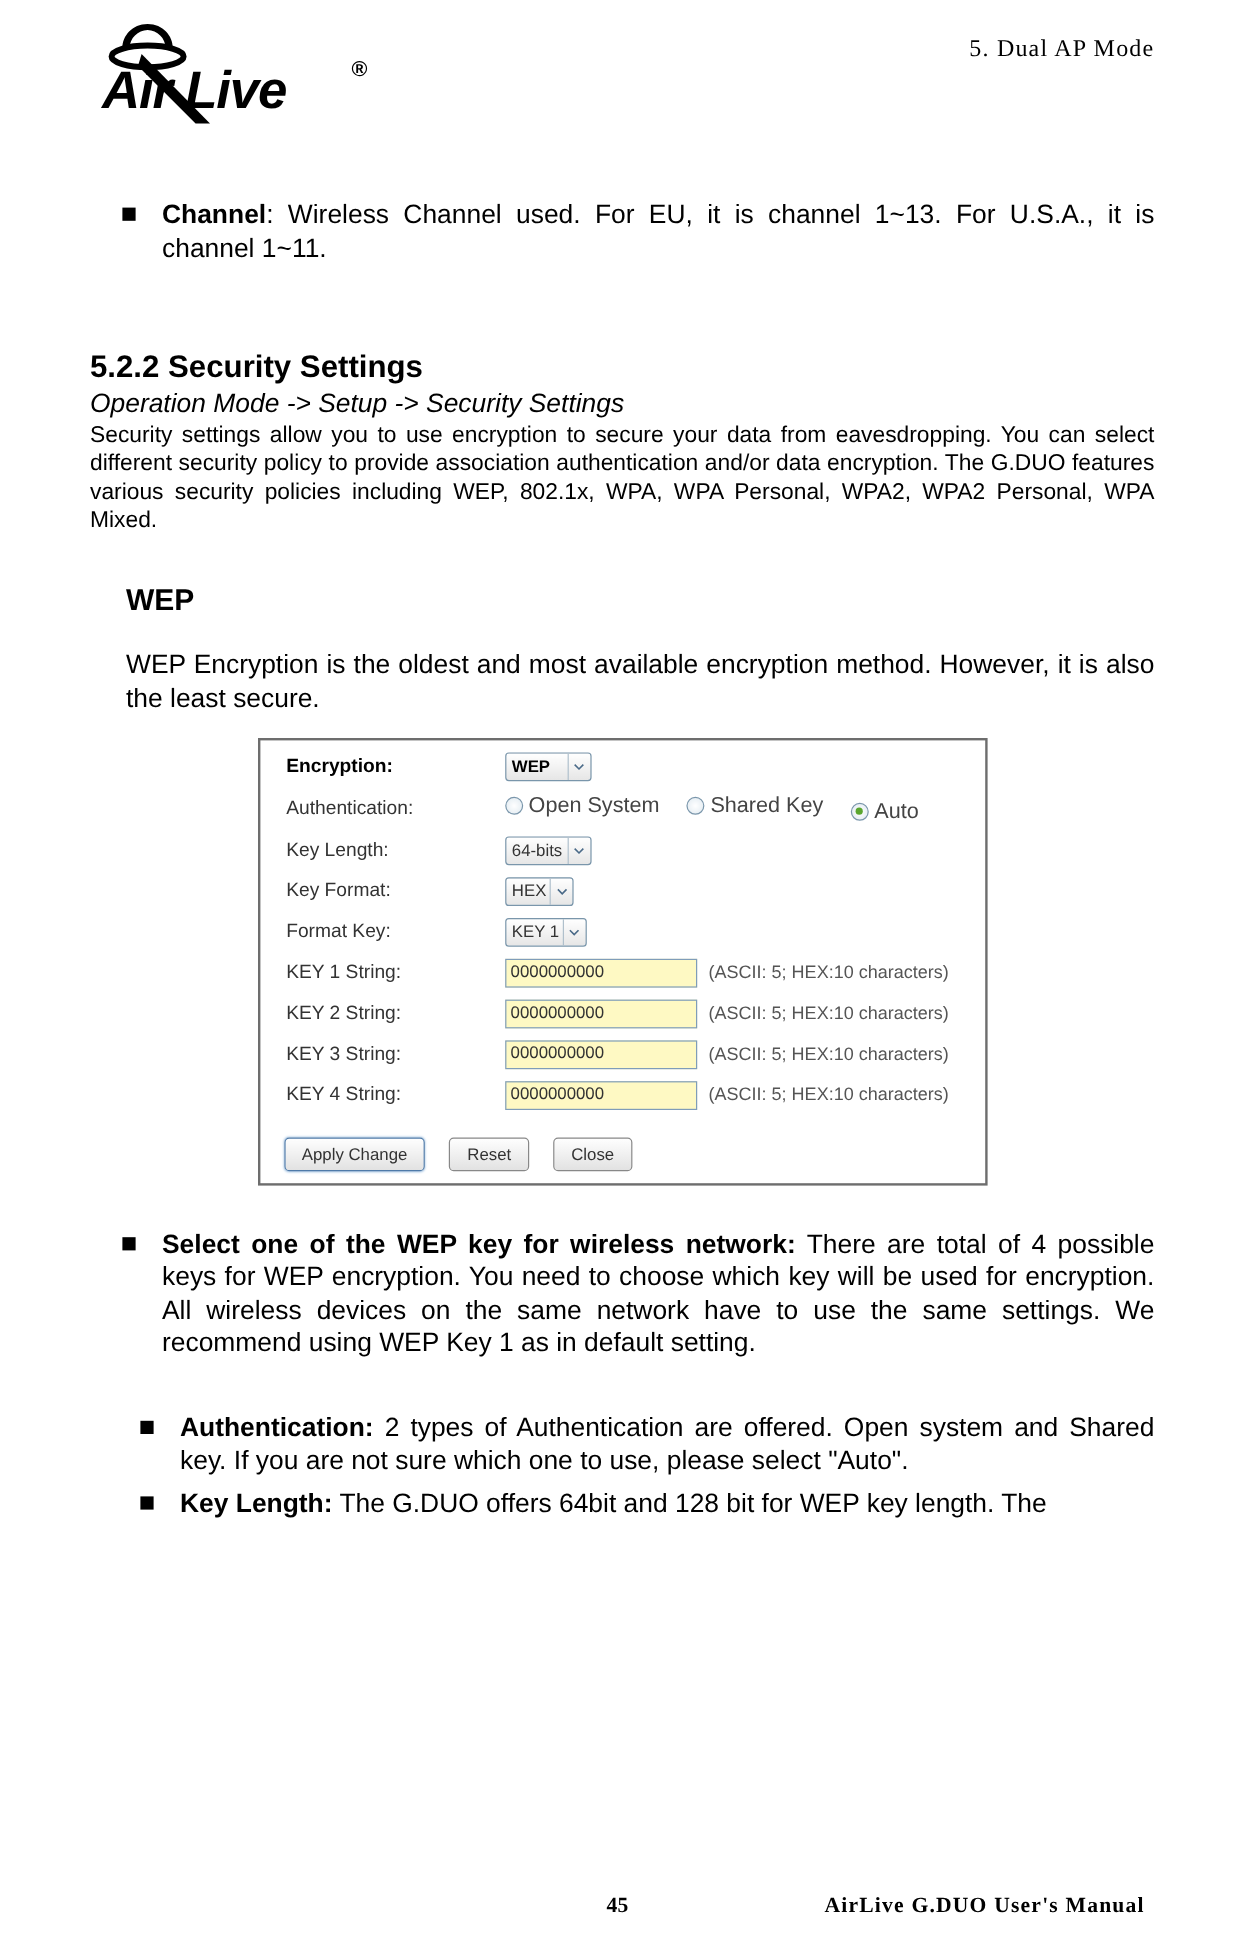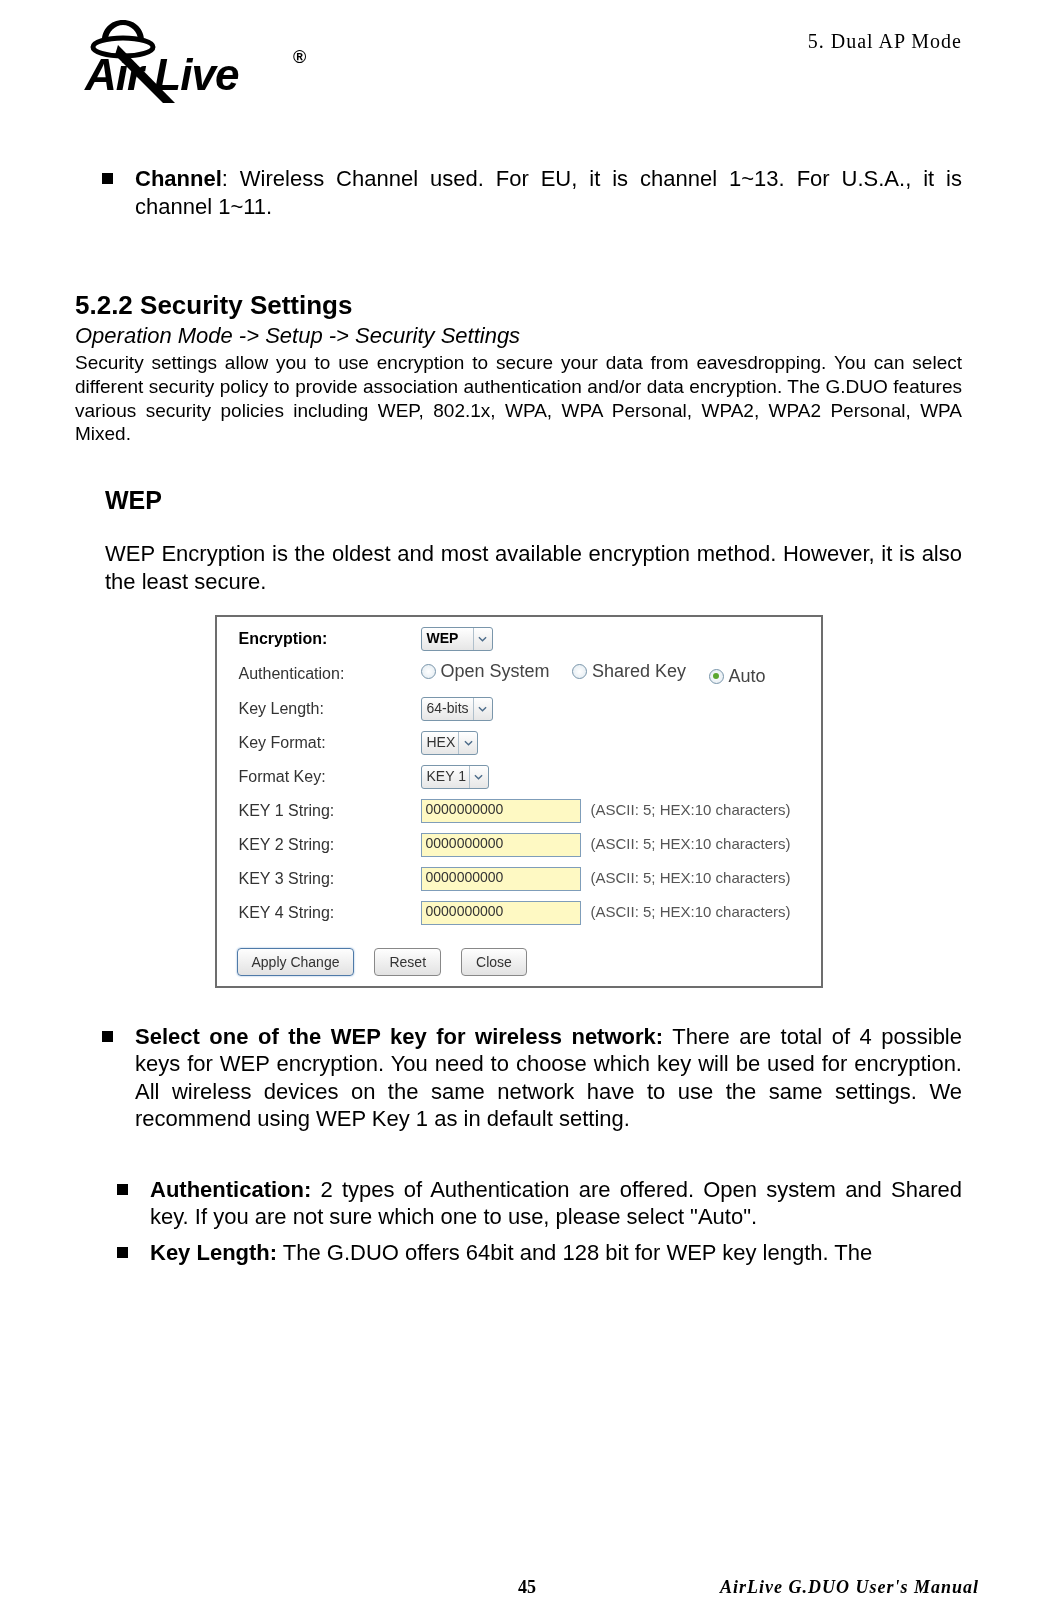--- a/index.html
+++ b/index.html
@@ -218,34 +218,33 @@
       border: 1px solid #4f7aa8;
       box-shadow: 0 0 2px #88b0d8;
     }
     .spacer {
       height: 35px;
     }
     .footer {
       position: absolute;
       bottom: 20px;
       left: 75px;
-      right: 58px;
+      right: 83px;
       display: flex;
       justify-content: space-between;
       font-family: 'Times New Roman', Times, serif;
       font-size: 18px;
     }
     .footer .pagenum {
       position: absolute;
       left: 50%;
       transform: translateX(-50%);
       font-weight: bold;
     }
     .footer .manual {
-      font-style: italic;
       font-weight: bold;
       letter-spacing: 1px;
     }
   </style>
 </head>
 <body>
 
 <div class="page">
   <div class="header-row">
     <div class="logo-wrap">

